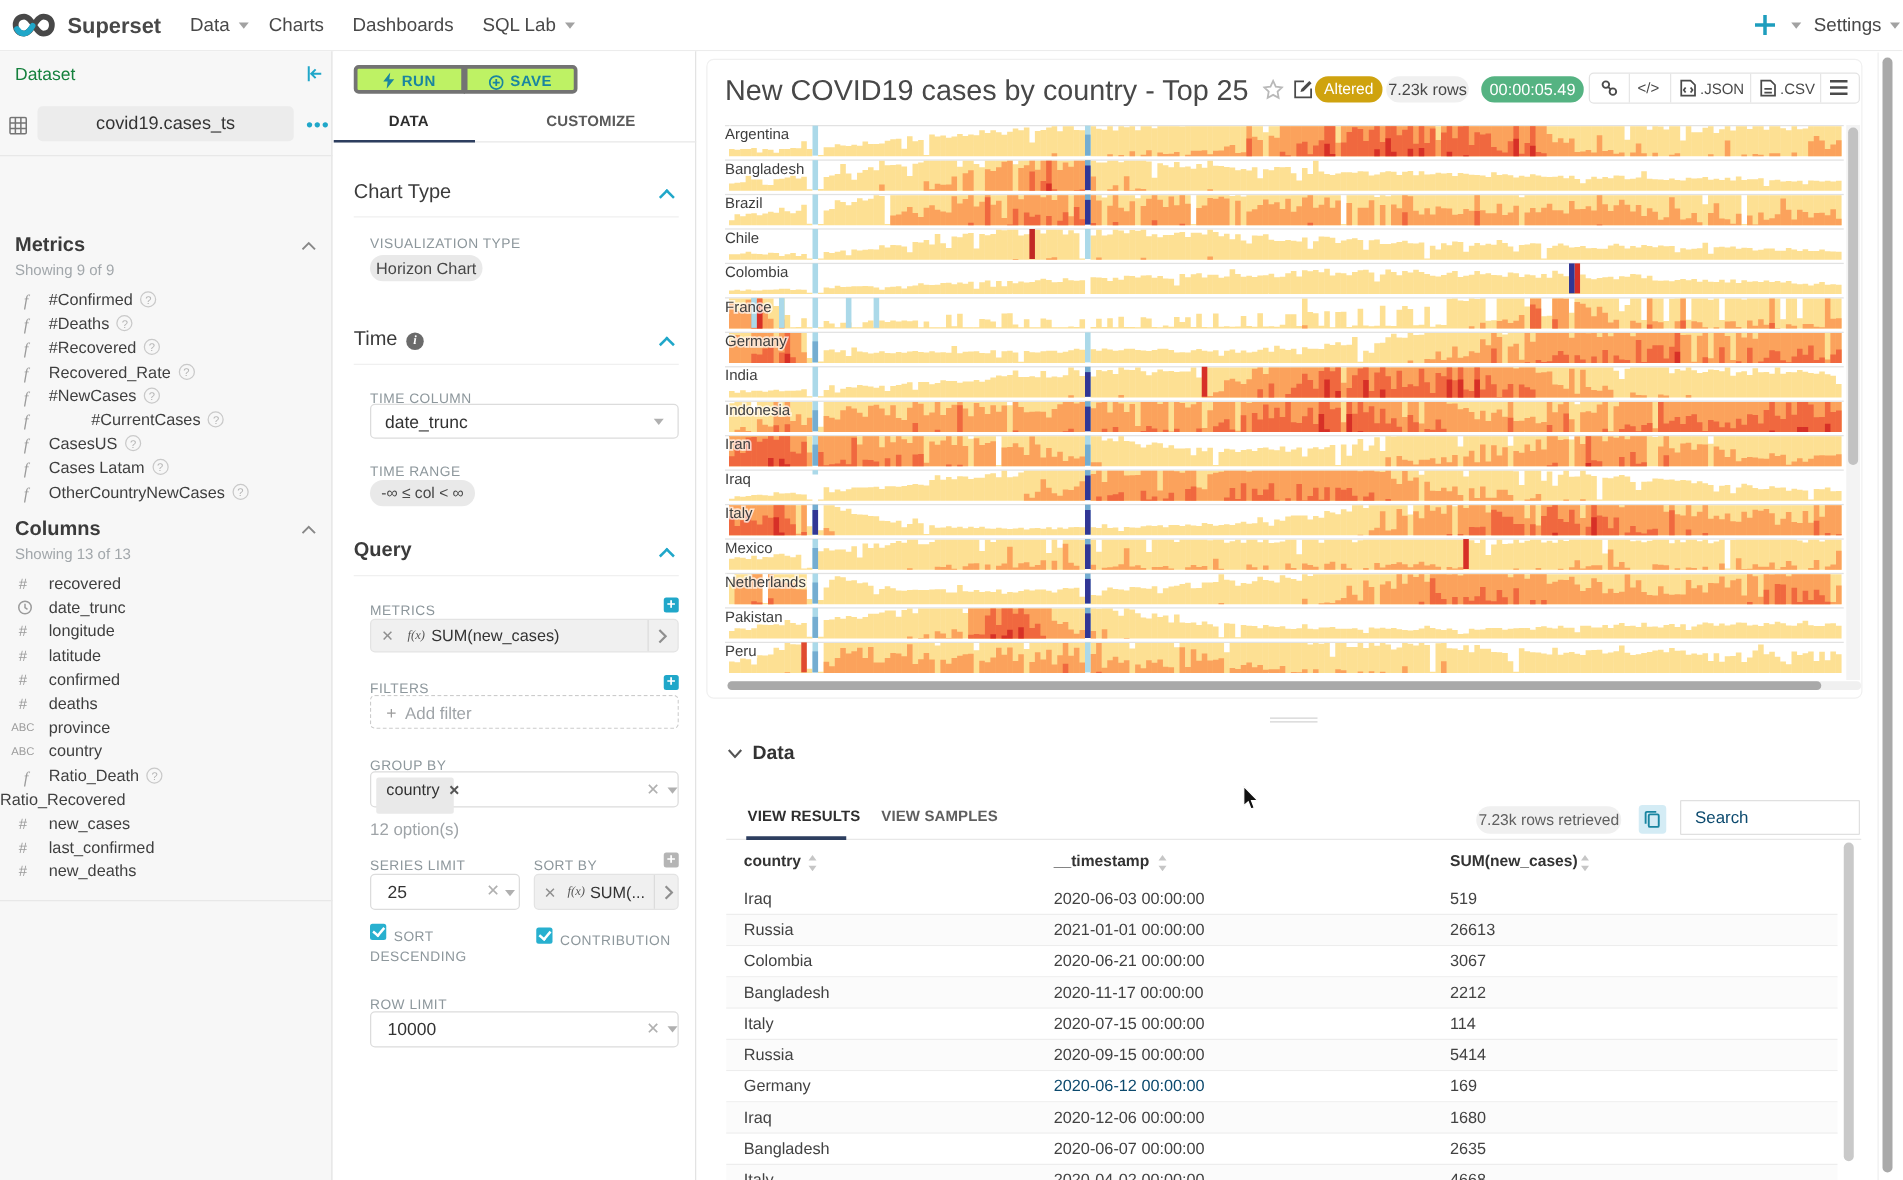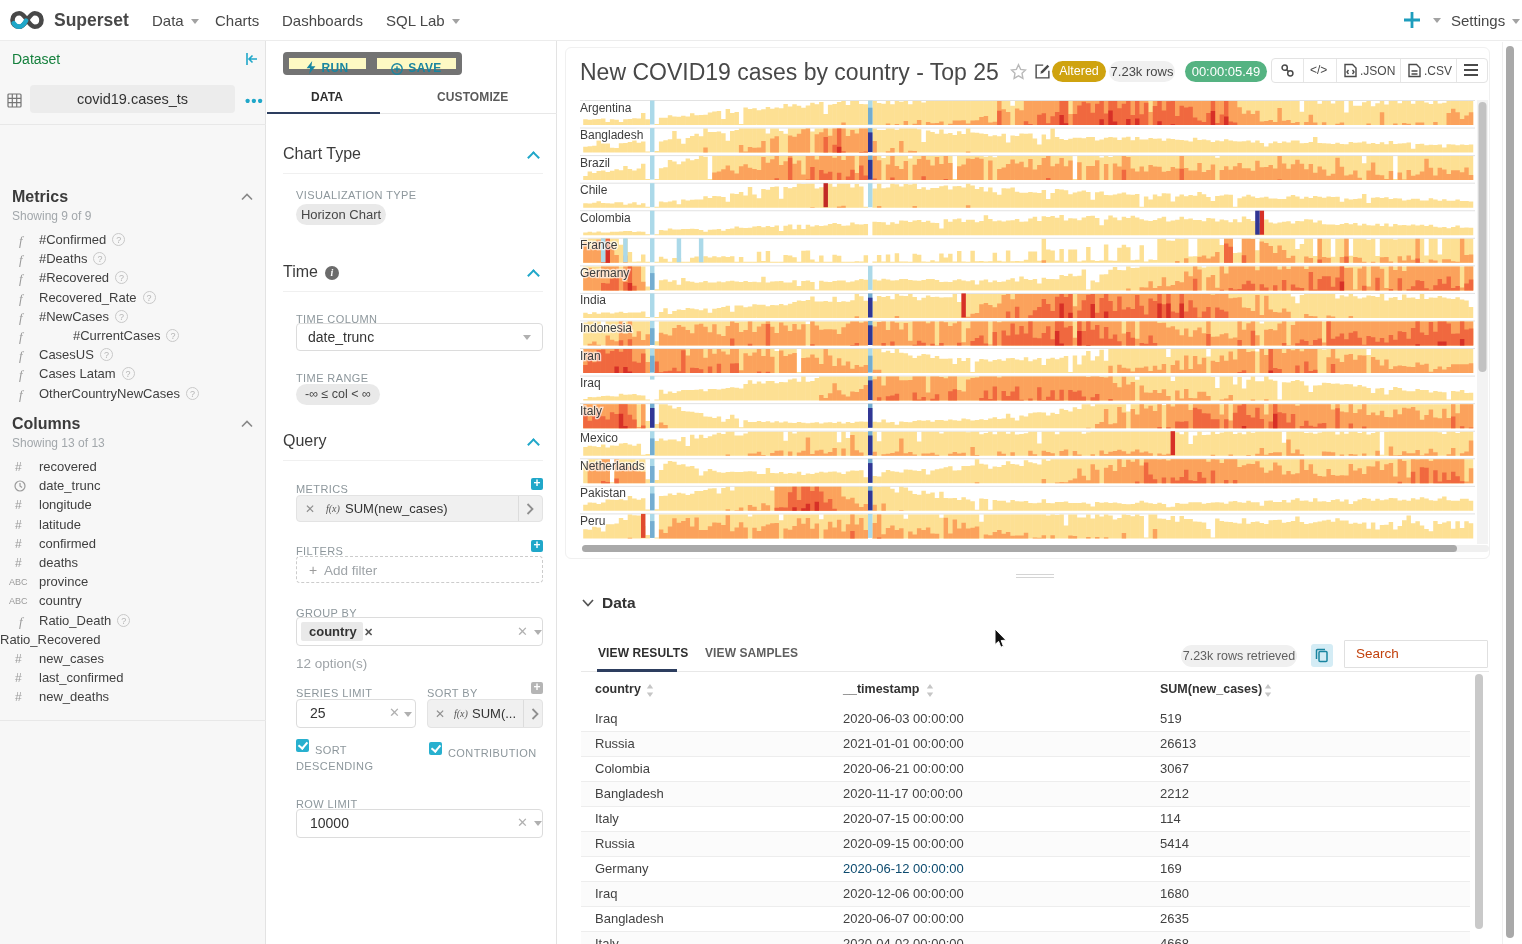--- a/index.html
+++ b/index.html
@@ -14,21 +14,21 @@
 #left { position:absolute; left:0; top:41px; width:266px; height:903px; background:#f7f7f7; border-right:1px solid #e3e3e3; }
 .sec-h { font-size:16px; font-weight:bold; color:#3b3b3b; }
 .muted { color:#a2a7ab; }
 .itemrow { position:absolute; font-size:13px; color:#3f3f3f; white-space:nowrap; }
 .ic-hash { position:absolute; color:#9b9b9b; font-size:12px; }
 .ic-f { position:absolute; color:#9b9b9b; font-size:13px; font-family:"Liberation Serif",serif; font-style:italic; }
 .ic-abc { position:absolute; color:#9b9b9b; font-size:9px; letter-spacing:0; }
 .qmark { display:inline-block; width:13px; height:13px; border:1px solid #c9c9c9; border-radius:50%; color:#b5b5b5; font-size:9px; text-align:center; line-height:12px; vertical-align:1px; margin-left:6px; }
 
 #ctrl { position:absolute; left:267px; top:41px; width:290px; height:903px; background:#fff; border-right:1px solid #e3e3e3; }
-.btn-o { position:absolute; border:6px solid #737373; color:#1985a0; font-size:12px; font-weight:bold; letter-spacing:0.4px; text-align:center; line-height:21px; background:#fef9c3; }
+.btn-o { position:absolute; border:3px solid #737373; color:#1985a0; font-size:12px; font-weight:bold; letter-spacing:0.4px; text-align:center; line-height:21px; background:#bef264; }
 .ctl-label { position:absolute; font-size:11px; letter-spacing:0.4px; color:#8d979c; }
 .sel { position:absolute; border:1px solid #dcdcdc; border-radius:4px; background:#fff; }
 .selx { position:absolute; color:#b0b0b0; font-size:13px; }
 .selcaret { position:absolute; width:0; height:0; border-left:4.5px solid transparent; border-right:4.5px solid transparent; border-top:5px solid #b0b0b0; }
 .chip { position:absolute; background:#e9e9e9; border-radius:12px; font-size:13px; color:#474747; text-align:center; }
 .plusbtn { position:absolute; width:12px; height:12px; background:#20a7c9; border-radius:2px; color:#fff; font-size:12px; line-height:11px; text-align:center; font-weight:bold; }
 .secdiv { position:absolute; height:1px; background:#f0f0f0; left:283px; width:260px; }
 .sech2 { position:absolute; font-size:16px; color:#3b3b3b;text-align:center; }
 .chev-up { position:absolute; width:9px; height:9px; border-left:2px solid #20a7c9; border-top:2px solid #20a7c9; transform:rotate(45deg); }
 .checkbox { position:absolute; width:13px; height:13px; background:#28b0cf; border-radius:2px; }
@@ -162,21 +162,21 @@
   <div class="abs" style="left:58px; top:225px; width:14px; height:14px; border-radius:50%; background:#6b6b6b; color:#fff; font-size:10px; text-align:center; line-height:14px; font-family:'Liberation Serif',serif; font-style:italic; font-weight:bold;">i</div>
   <div class="chev-up" style="left:262px; top:230px;"></div>
   <div class="secdiv" style="left:16px; top:250px; width:260px;"></div>
   <div class="ctl-label" style="left:29px; top:272px;">TIME COLUMN</div>
   <div class="sel" style="left:29px; top:282px; width:247px; height:28px;"></div>
   <div class="abs" style="left:41px; top:288px; font-size:14px; color:#333;">date_trunc</div>
   <div class="selcaret" style="left:256px; top:294px;"></div>
   <div class="ctl-label" style="left:29px; top:331px;">TIME RANGE</div>
   <div class="chip" style="left:29px; top:343px; width:84px; height:21px; line-height:20px; font-size:12.5px;">-∞ ≤ col &lt; ∞</div>
 
-  <div class="sech2" style="left:16px; top:391px;">Query</div>
+  <div class="sech2" style="left:16px; top:391px;font-weight:bold;">Query</div>
   <div class="chev-up" style="left:262px; top:399px;"></div>
   <div class="secdiv" style="left:16px; top:419px; width:260px;"></div>
 
   <div class="ctl-label" style="left:29px; top:442px;">METRICS</div>
   <div class="plusbtn" style="left:264px; top:437px;">+</div>
   <div class="abs" style="left:29px; top:454px; width:247px; height:27px; background:#f0f0f0; border:1px solid #e3e3e3; border-radius:4px;">
     <span class="abs" style="left:8px; top:6px; color:#8f8f8f; font-size:12px;">✕</span>
     <span class="abs" style="left:29px; top:7px; font-size:10px; font-style:italic; color:#555; font-family:'Liberation Serif',serif;">f(x)</span>
     <span class="abs" style="left:48px; top:5px; font-size:13px; color:#333;">SUM(new_cases)</span>
     <span class="abs" style="left:221px; top:0; width:1px; height:25px; background:#dcdcdc;"></span>
@@ -187,21 +187,21 @@
 
   <div class="ctl-label" style="left:29px; top:504px;">FILTERS</div>
   <div class="plusbtn" style="left:264px; top:499px;">+</div>
   <div class="abs" style="left:29px; top:515px; width:247px; height:27px; border:1px dashed #ccc; border-radius:4px;">
     <span class="abs" style="left:12px; top:5px; color:#9c9c9c; font-size:14px;">+</span>
     <span class="abs" style="left:27px; top:6px; color:#9fa4a8; font-size:13.5px;">Add filter</span>
   </div>
 
   <div class="ctl-label" style="left:29px; top:566px;">GROUP BY</div>
   <div class="sel" style="left:29px; top:576px; width:247px; height:29px;"></div>
-  <div class="abs" style="left:34px; top:581px; width:62px; height:19px; background:#e9e9e9; border-radius:2px; font-size:13px; color:#333; line-height:19px; padding-left:8px;font-weight:bold;">country&nbsp;&nbsp;<b style="font-size:11px; color:#555;">✕</b></div>
+  <div class="abs" style="left:34px; top:581px; width:62px; height:29px; background:#e9e9e9; border-radius:2px; font-size:13px; color:#333; line-height:19px; padding-left:8px;">country&nbsp;&nbsp;<b style="font-size:11px; color:#555;">✕</b></div>
   <span class="selx" style="left:250px; top:583px;">✕</span>
   <div class="selcaret" style="left:267px; top:589px;"></div>
   <div class="abs" style="left:29px; top:615px; font-size:13.5px; color:#9fa4a8;">12 option(s)</div>
 
   <div class="ctl-label" style="left:29px; top:646px;">SERIES LIMIT</div>
   <div class="ctl-label" style="left:160px; top:646px;">SORT BY</div>
   <div class="plusbtn" style="left:264px; top:641px; background:#b5b5b5;">+</div>
   <div class="sel" style="left:29px; top:658px; width:120px; height:29px;"></div>
   <div class="abs" style="left:43px; top:664px; font-size:14px; color:#333;">25</div>
   <span class="selx" style="left:122px; top:664px;">✕</span>
@@ -446,21 +446,21 @@
   <div class="tab-sm" style="left:40px; top:605px; color:#2e2e2e;">VIEW RESULTS</div>
   <div class="tab-sm" style="left:147px; top:605px; color:#5f5f5f;">VIEW SAMPLES</div>
   <div class="abs" style="left:23px; top:630px; width:908px; height:1px; background:#e8e8e8;"></div>
   <div class="abs" style="left:39px; top:628px; width:80px; height:3px; background:#2d3e5f;"></div>
   <div class="pill" style="left:623px; top:604px; width:116px; height:22px; background:#f0f0f0; color:#5f5f5f; font-size:12.5px; line-height:22px;">7.23k rows retrieved</div>
   <div class="abs" style="left:753px; top:603px; width:22px; height:23px; background:#d4ecf5; border-radius:3px;"></div>
   <svg class="abs" style="left:757px; top:607px;" width="14" height="15" viewBox="0 0 14 15" fill="none" stroke="#1985a0" stroke-width="1.5">
       <rect x="4" y="3.5" width="8" height="10" rx="1"></rect>
       <path d="M10 1.5 H2.5 A1 1 0 0 0 1.5 2.5 V11"></path>
     </svg>
-  <div class="abs" style="left:786px; top:599px; width:144px; height:28px; border:1px solid #e0e0e0; border-radius:1px; font-size:13.5px; color:#c2410c; line-height:26px; padding-left:11px;">Search</div>
+  <div class="abs" style="left:786px; top:599px; width:144px; height:28px; border:1px solid #e0e0e0; border-radius:1px; font-size:13.5px; color:#0c4a6e; line-height:26px; padding-left:11px;">Search</div>
 
   <svg class="abs" style="left:436px; top:588px;" width="14" height="20" viewBox="0 0 14 20">
       <path d="M1 0 L1 15.5 L4.6 12.4 L6.8 18.2 L9.4 17.2 L7.2 11.5 L12 11.2 Z" fill="#111" stroke="#fff" stroke-width="1"></path>
     </svg>
 
   <div class="abs" style="left:37px; top:641px; font-size:12.5px; font-weight:bold; color:#333;">country</div>
   <svg class="abs" style="left:88px; top:643px;" width="8" height="13" viewBox="0 0 8 13" fill="#c6c6c6">
       <path d="M4 0 L7.2 4.4 H0.8 Z M4 13 L0.8 8.6 H7.2 Z"></path>
     </svg>
   <div class="abs" style="left:285px; top:641px; font-size:12.5px; font-weight:bold; color:#333;">__timestamp</div>

